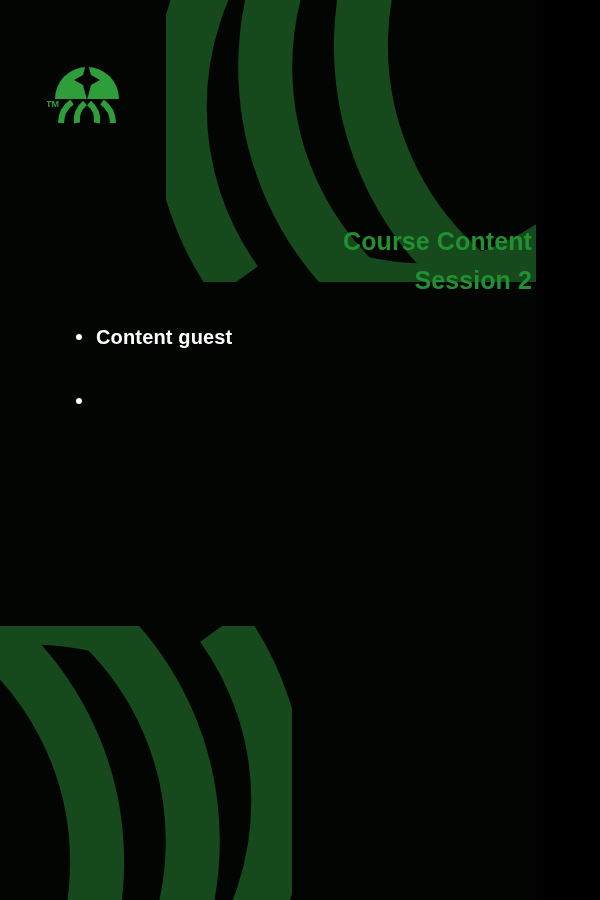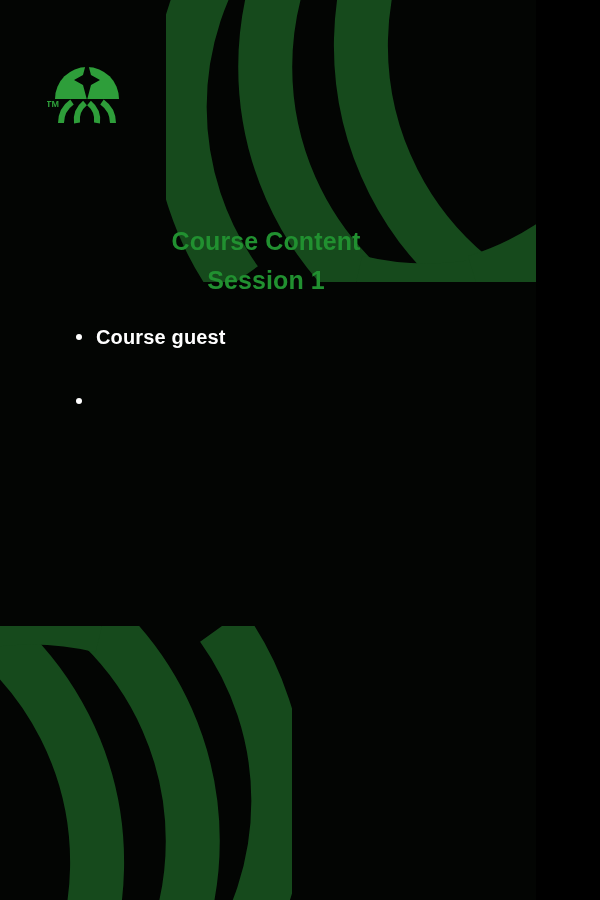--- a/index.html
+++ b/index.html
@@ -47,21 +47,21 @@
     height: 80px;
   }
   .logo-wrap svg { display: block; width: 100%; height: 100%; }
 
   
   .title-block {
     position: absolute;
     left: 0;
     right: 4px;
     top: 222px;
-    text-align: center;
+    text-align: right;
   }
   .title-line {
     color: #219030;
     font-size: 25px;
     font-weight: bold;
     line-height: 39px;
     letter-spacing: 0.1px;
   }
 
   
@@ -143,26 +143,26 @@
         <path d="M 66 76 A 26 26 0 0 0 55 55"></path>
         <path d="M 50 76 A 22 22 0 0 0 42 56"></path>
       </g>
 
       <text x="-1" y="60" font-family="Liberation Sans, sans-serif" font-size="9" font-weight="bold" fill="#2E9E3A">TM</text>
     </svg>
   </div>
 
   <div class="title-block">
     <div class="title-line">Course Content</div>
-    <div class="title-line">Session 1</div>
+    <div class="title-line">Session 2</div>
   </div>
 
   <ul class="bullets">
     <li class="bullet-item">
       <span class="bullet-dot"></span>
-      <span>Course guest</span>
+      <span>Content guest</span>
     </li>
     <li class="bullet-item">
       <span class="bullet-dot"></span>
     </li>
   </ul>
 
 </div>
 
 </body></html>

